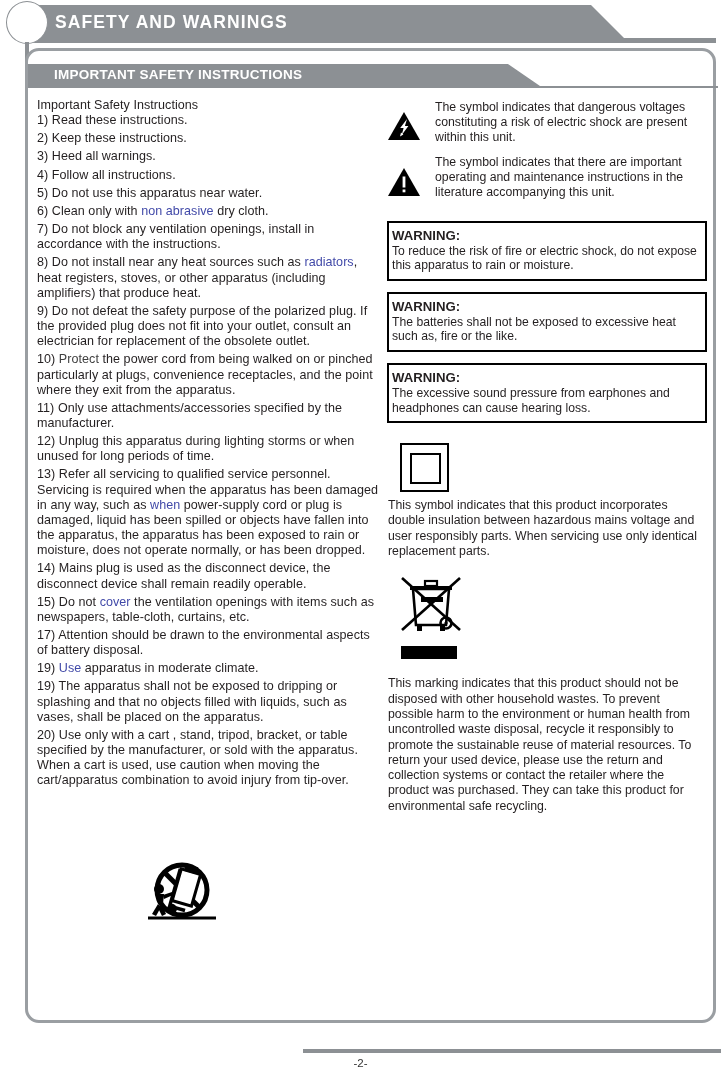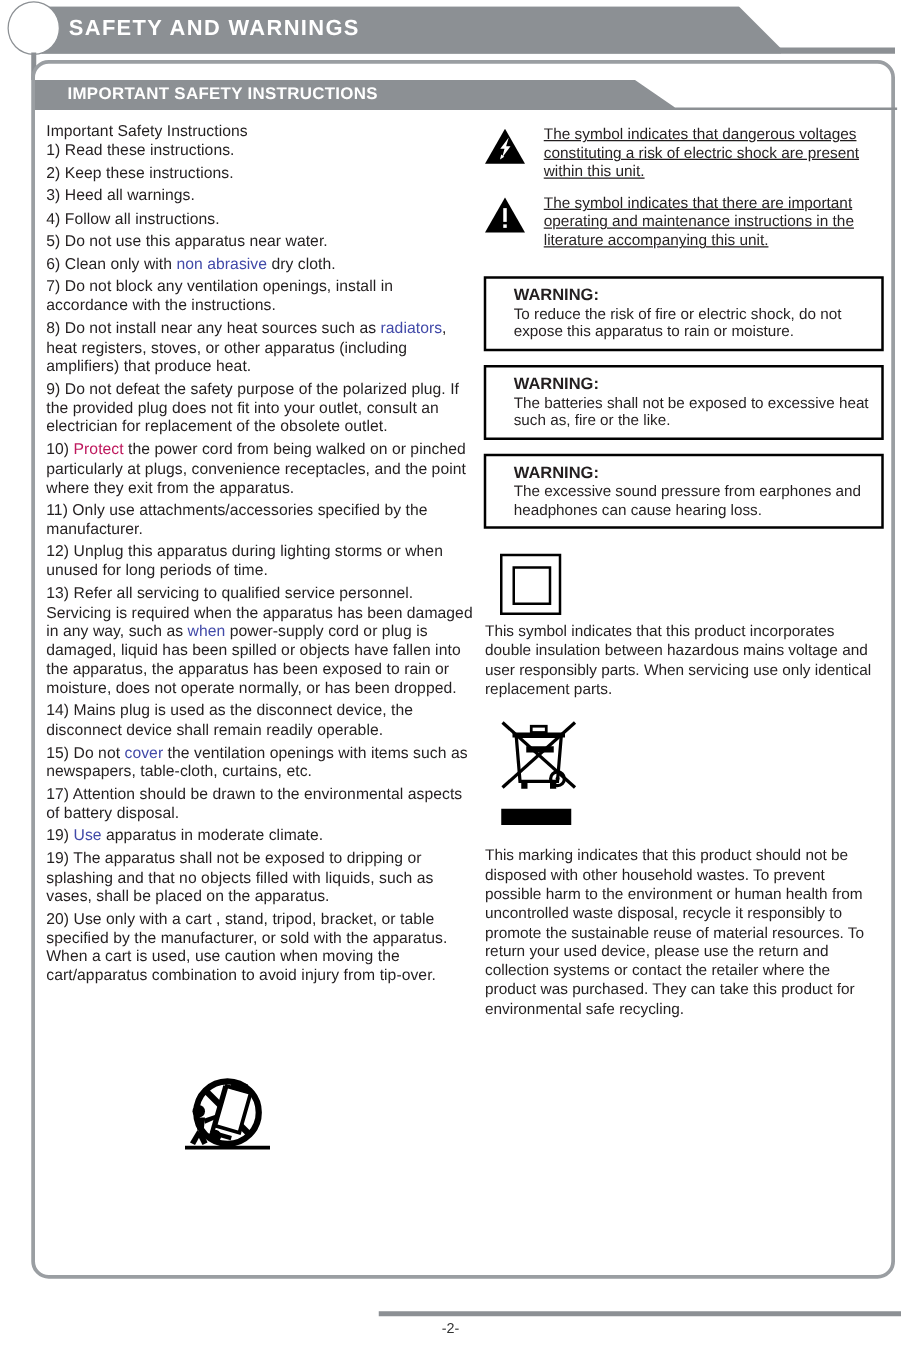--- a/index.html
+++ b/index.html
@@ -94,35 +94,34 @@
   .hl { color: #4149a8; }
 
   
   .cart-symbol {
     position: absolute; left: 130px; top: 862px;
     width: 102px; height: 62px;
   }
 
   
   .sym-row {
-    display: flex; align-items: flex-start;
+    display: flex; align-items: flex-end;
     margin-bottom: 10px;
-    text-decoration: underline;
   }
   .sym-tri {
     flex: 0 0 auto; width: 34px; margin-right: 14px; padding-top: 2px;
   }
   .sym-text {
     font-size: 12.3px; line-height: 15.1px;
   }
 
   
   .warn-box {
     border: 2.2px solid #000000;
-    padding: 5px 7px 6px 22px;
+    padding: 5px 7px 6px 3px;
     margin-bottom: 11px;
   }
   .warn-title {
     font-size: 13.2px; font-weight: bold; margin-bottom: 1px;
   }
   .warn-body {
     font-size: 12.2px; line-height: 14.6px;
   }
 
   
@@ -192,21 +191,21 @@
     <div id="left-items">
         <div class="p"><span>1) Read these instructions.</span></div>
         <div class="p"><span>2) Keep these instructions.</span></div>
         <div class="p"><span>3) Heed all warnings.</span></div>
         <div class="p"><span>4) Follow all instructions.</span></div>
         <div class="p"><span>5) Do not use this apparatus near water.</span></div>
         <div class="p"><span>6) Clean only with </span><span class="hl" style="color: rgb(65, 73, 168);">non abrasive</span><span> dry cloth.</span></div>
         <div class="p"><span>7) Do not block any ventilation openings, install in accordance with the instructions.</span></div>
         <div class="p"><span>8) Do not install near any heat sources such as </span><span class="hl" style="color: rgb(65, 73, 168);">radiators</span><span>, heat registers, stoves, or other apparatus (including amplifiers) that produce heat.</span></div>
         <div class="p"><span>9) Do not defeat the safety purpose of the polarized plug. If the provided plug does not fit into your outlet, consult an electrician for replacement of the obsolete outlet.</span></div>
-        <div class="p"><span>10) </span><span class="hl" style="color: #be185d;">Protect</span><span> the power cord from being walked on or pinched particularly at plugs, convenience receptacles, and the point where they exit from the apparatus.</span></div>
+        <div class="p"><span>10) </span><span class="hl" style="color: #404040;">Protect</span><span> the power cord from being walked on or pinched particularly at plugs, convenience receptacles, and the point where they exit from the apparatus.</span></div>
         <div class="p"><span>11) Only use attachments/accessories specified by the manufacturer.</span></div>
         <div class="p"><span>12) Unplug this apparatus during lighting storms or when unused for long periods of time.</span></div>
         <div class="p"><span>13) Refer all servicing to qualified service personnel. Servicing is required when the apparatus has been damaged in any way, such as </span><span class="hl" style="color: rgb(65, 73, 168);">when</span><span> power-supply cord or plug is damaged, liquid has been spilled or objects have fallen into the apparatus, the apparatus has been exposed to rain or moisture, does not operate normally, or has been dropped.</span></div>
         <div class="p"><span>14) Mains plug is used as the disconnect device, the disconnect device shall remain readily operable.</span></div>
         <div class="p"><span>15) Do not </span><span class="hl" style="color: rgb(65, 73, 168);">cover</span><span> the ventilation openings with items such as newspapers, table-cloth, curtains, etc.</span></div>
         <div class="p"><span>17) Attention should be drawn to the environmental aspects of battery disposal.</span></div>
         <div class="p"><span>19) </span><span class="hl" style="color: rgb(65, 73, 168);">Use</span><span> apparatus in moderate climate.</span></div>
         <div class="p"><span>19) The apparatus shall not be exposed to dripping or splashing and that no objects filled with liquids, such as vases, shall be placed on the apparatus.</span></div>
         <div class="p"><span>20) Use only with a cart , stand, tripod, bracket, or table specified by the manufacturer, or sold with the apparatus. When a cart is used, use caution when moving the cart/apparatus combination to avoid injury from tip-over.</span></div>
       </div>

